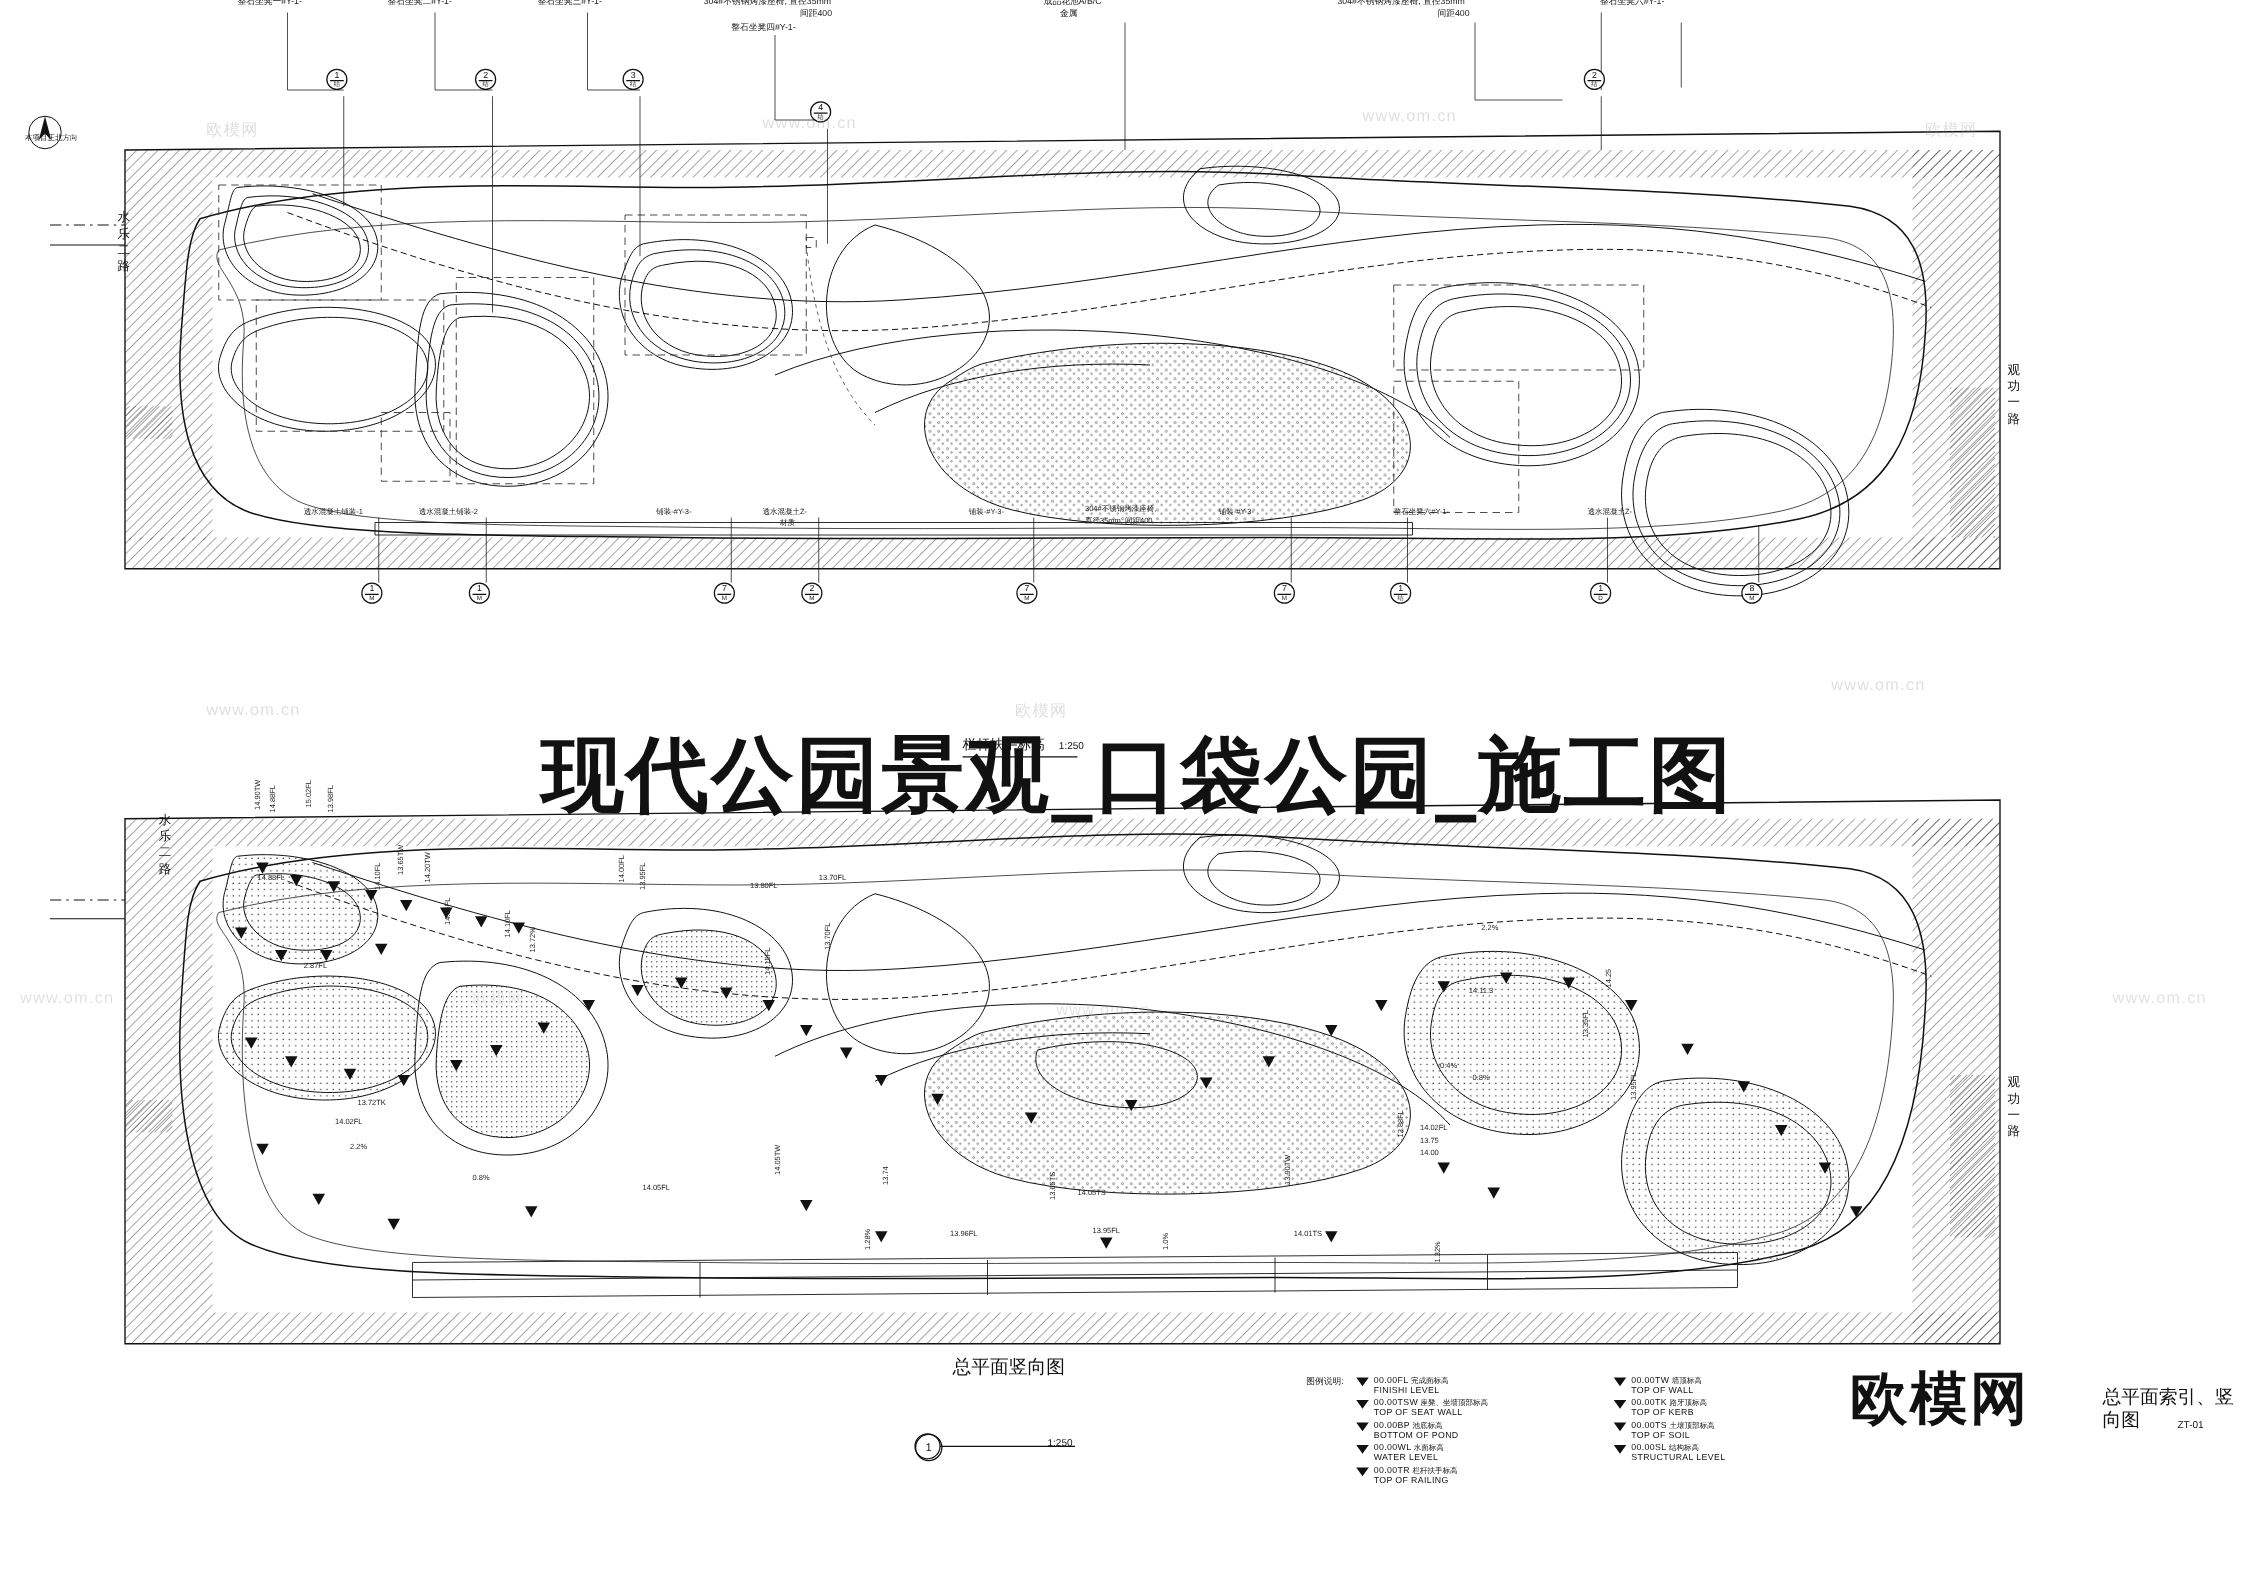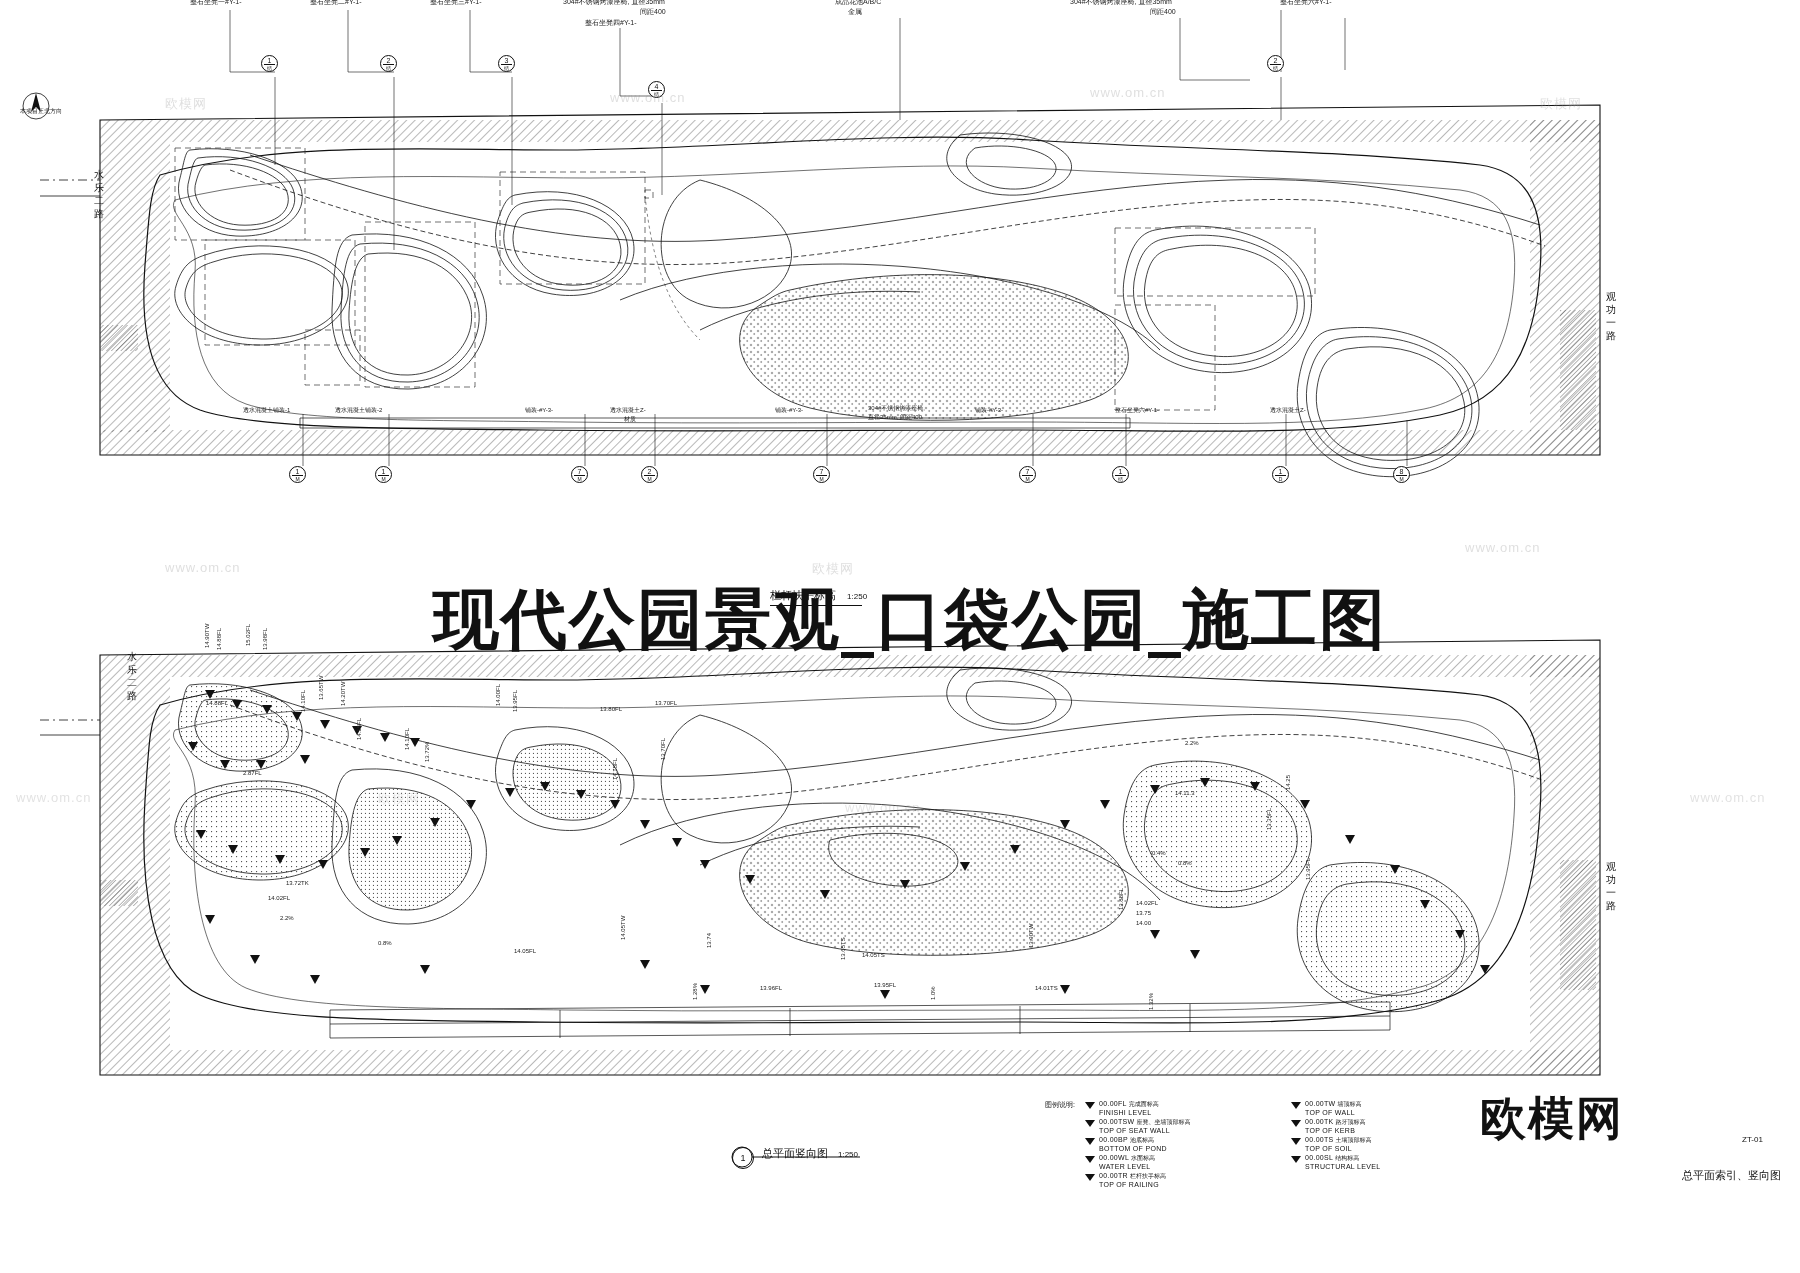--- a/index.html
+++ b/index.html
@@ -485,21 +485,21 @@
   <div class="abs tiny2" style="left:874px;top:982px;">13.95FL</div>
   <div class="abs tiny2" style="left:1185px;top:740px;">2.2%</div>
   <div class="abs tiny2" style="left:1178px;top:860px;">0.8%</div>
   <div class="abs tiny2" style="left:660px;top:760px;transform:rotate(-90deg);transform-origin:left top;">13.70FL</div>
   <div class="abs tiny2" style="left:706px;top:948px;transform:rotate(-90deg);transform-origin:left top;">13.74</div>
 
   <div class="abs" style="left:732px;top:1147px;width:20px;height:20px;border:1px solid #111;border-radius:50%;
        display:flex;align-items:center;justify-content:center;font-size:9px;">
     <span>1</span>
   </div>
-  <div class="abs" style="left:762px;top:1146px;font-size:11px;">总平面竖向图</div>
+  <div class="abs" style="left:762px;top:1084px;font-size:15px;">总平面竖向图</div>
   <div class="abs" style="left:838px;top:1150px;font-size:8px;">1:250</div>
 
   <div class="legend">
     <div class="abs" style="left:-40px;top:0;font-size:7px;">图例说明:</div>
     <div style="display:flex;gap:22px;">
       <div class="legend-col">
         <div class="legend-row">
           <span class="tri"></span>
           <span>
             <span class="lg-en">00.00FL</span>
@@ -570,21 +570,21 @@
           <span>
             <span class="lg-en">00.00SL</span>
             <span class="lg-cn">结构标高</span><br>
             <span class="lg-en">STRUCTURAL LEVEL</span>
           </span>
         </div>
       </div>
     </div>
   </div>
 
-  <div class="abs" style="left:1682px;top:1168px;font-size:11px;">总平面索引、竖向图</div>
+  <div class="abs" style="left:1682px;top:1108px;font-size:15px;">总平面索引、竖向图</div>
   <div class="abs" style="left:1742px;top:1135px;font-size:8px;text-align:right;">ZT-01</div>
 
   <div class="wm" style="left:165px;top:95px;">欧模网</div>
   <div class="wm" style="left:610px;top:90px;">www.om.cn</div>
   <div class="wm" style="left:1090px;top:85px;">www.om.cn</div>
   <div class="wm" style="left:1540px;top:95px;">欧模网</div>
   <div class="wm" style="left:165px;top:560px;">www.om.cn</div>
   <div class="wm" style="left:812px;top:560px;">欧模网</div>
   <div class="wm" style="left:1465px;top:540px;">www.om.cn</div>
   <div class="wm" style="left:16px;top:790px;color:rgba(150,150,150,0.28);">www.om.cn</div>

